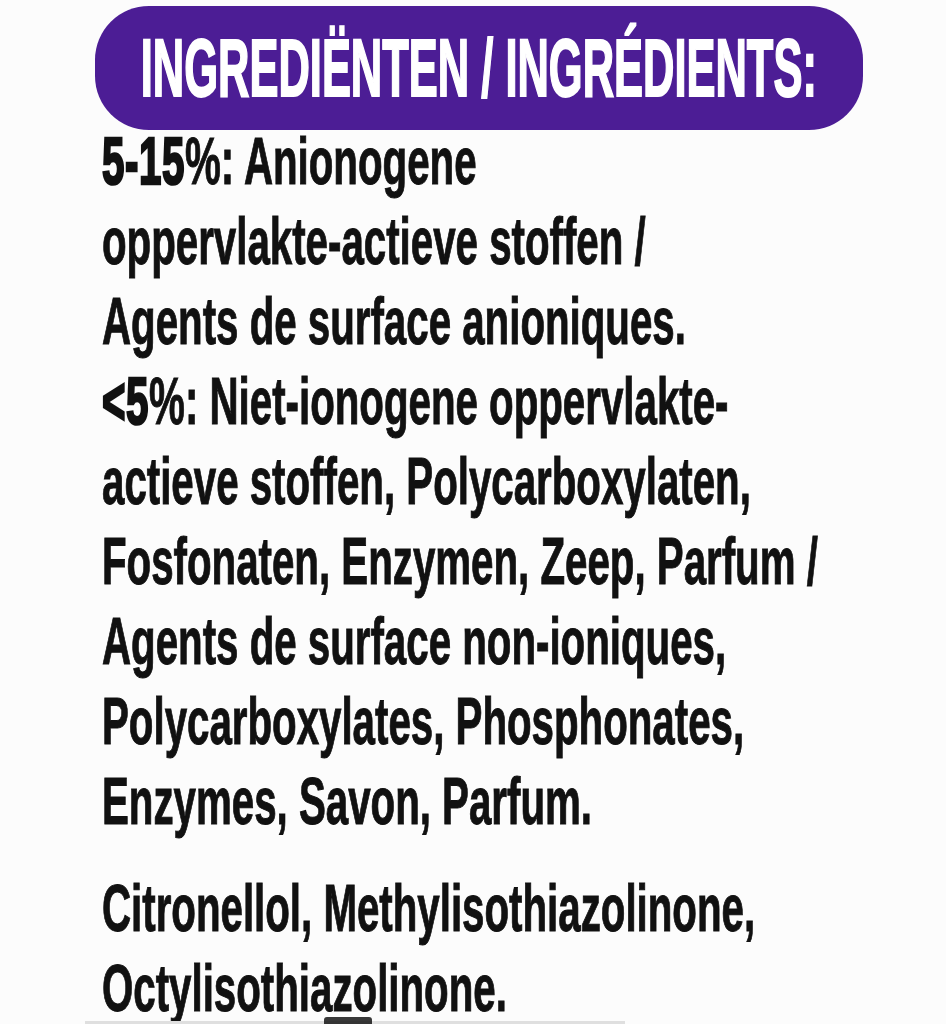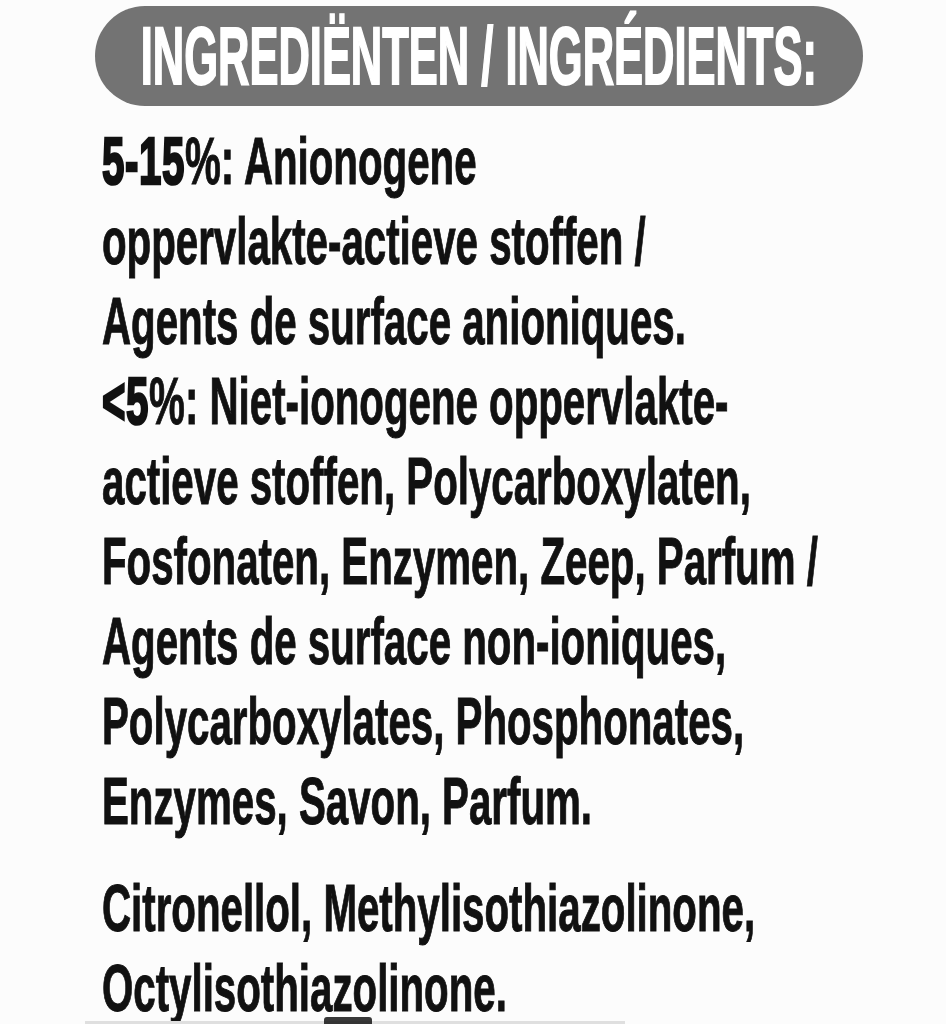--- a/index.html
+++ b/index.html
@@ -11,22 +11,22 @@
     font-family: "Liberation Sans", sans-serif;
     color: #111111;
   }
 
   
   .pill {
     position: absolute;
     left: 95px;
     top: 6px;
     width: 768px;
-    height: 100px;
-    background: #737373;
+    height: 124px;
+    background: #4c1d95;
     border-radius: 54px;
     display: flex;
     align-items: center;
     justify-content: center;
     overflow: visible;
   }
   .pill-title {
     display: inline-block;
     white-space: nowrap;
     font-weight: 700;

